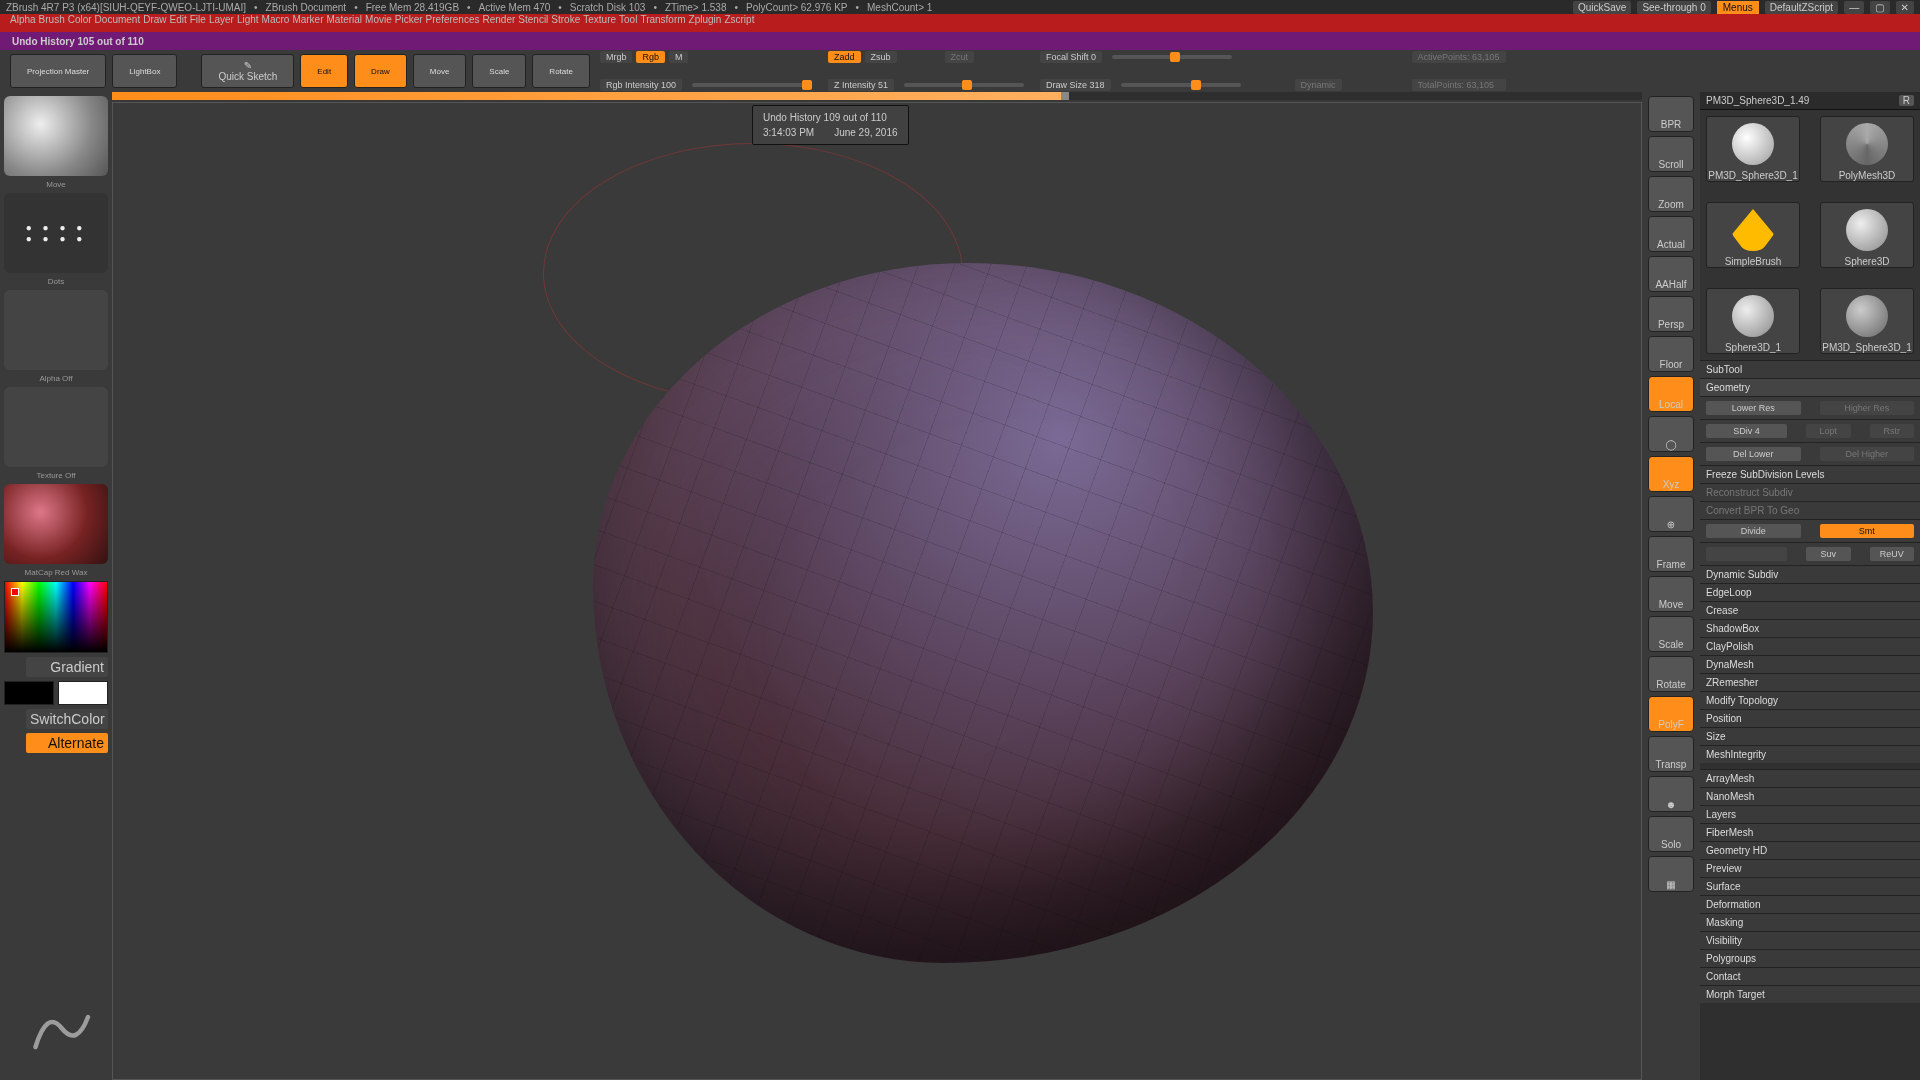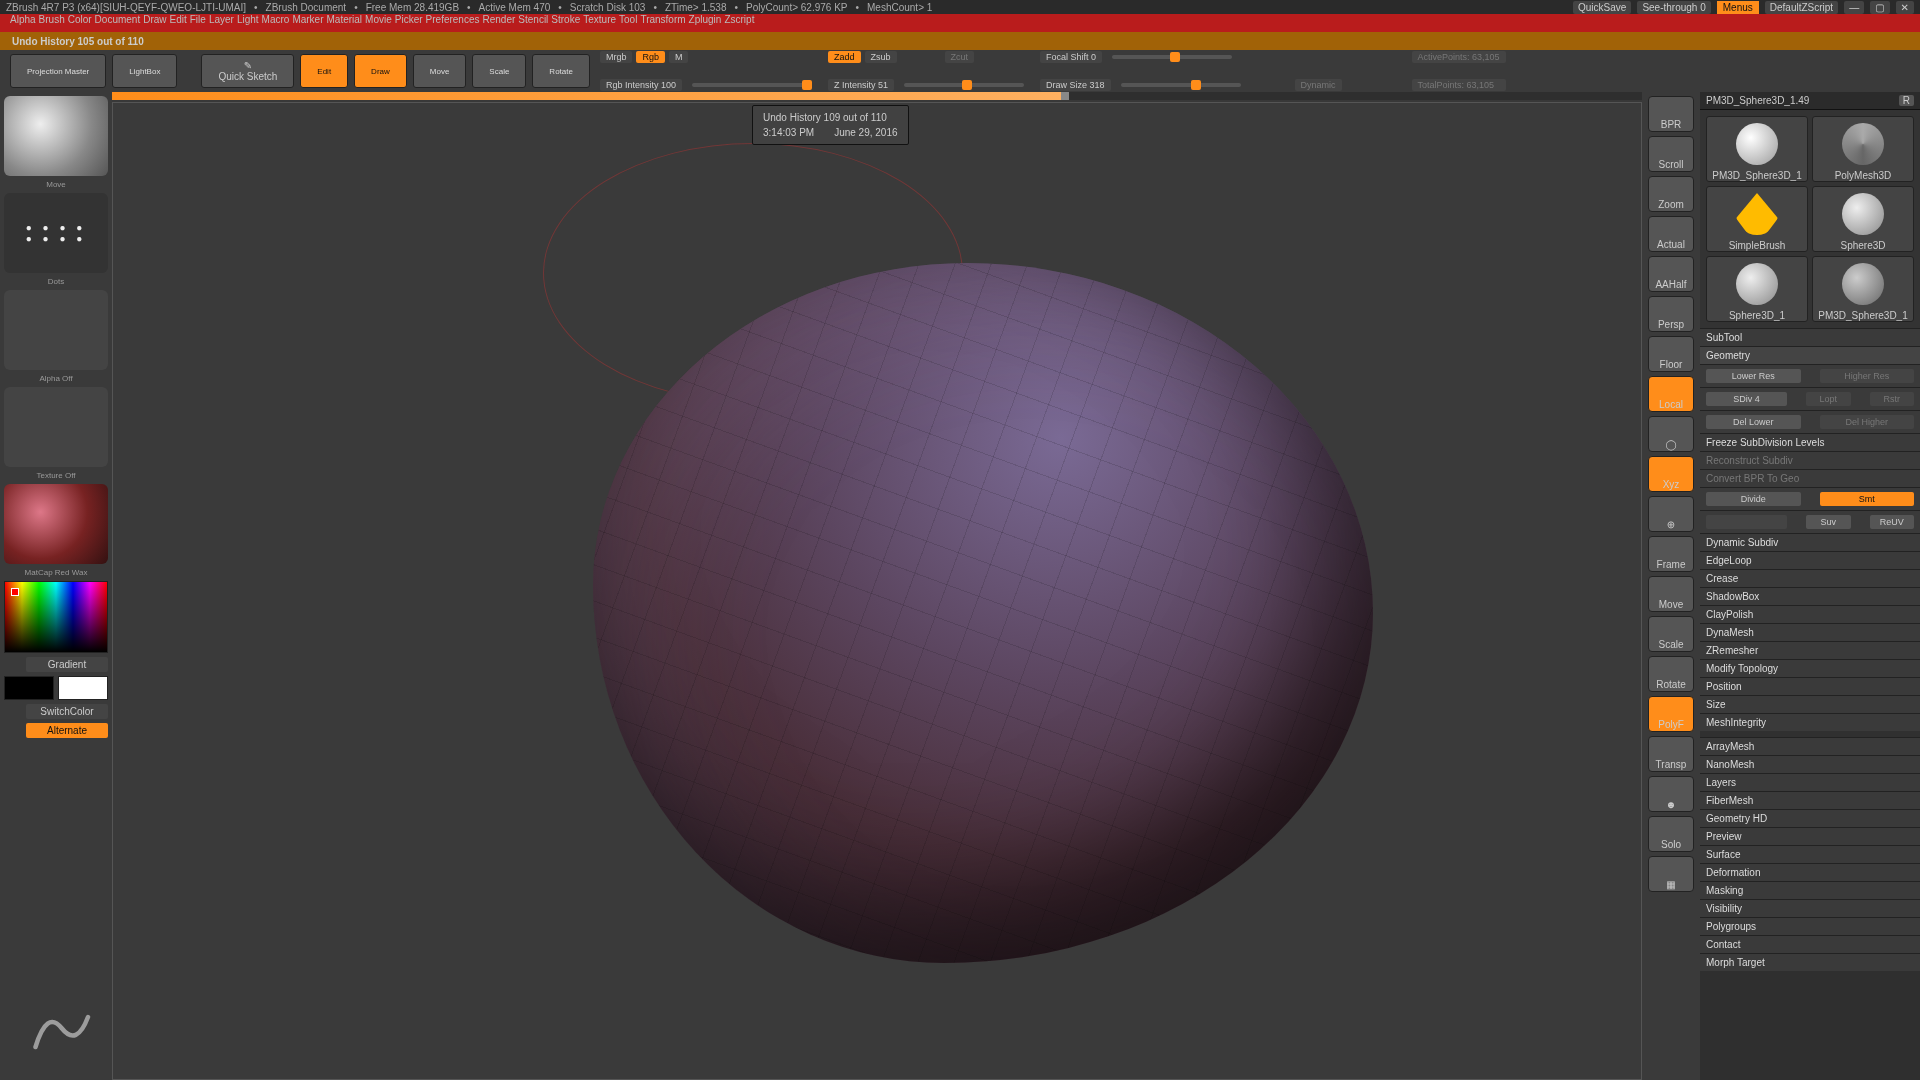--- a/index.html
+++ b/index.html
@@ -4,21 +4,21 @@
 <style>
 * { margin:0; padding:0; box-sizing:border-box; font-family:Tahoma,Verdana,sans-serif; font-size:10px; color:#ccc; -webkit-user-select:none; user-select:none;}
 body { background:#3a3a3a; width:1920px; height:1080px; overflow:hidden; position:relative;}
 .titlebar { height:14px; background:#2a2a2a; display:flex; align-items:center; padding:0 6px; gap:8px; font-size:9px; white-space:nowrap;}
 .titlebar .seg { color:#aaa;}
 .titlebar .right { margin-left:auto; display:flex; gap:6px; align-items:center;}
 .titlebar .orange { background:#ff8d1a; color:#111; padding:1px 6px; border-radius:0;}
 .titlebar .pill { background:#444; padding:1px 5px; border-radius:2px;}
 .menubar { height:18px; background:#b91c1c; display:flex; align-items:flex-start; gap:3px; padding:0 10px; font-size:9px;}
 .menubar span { color:#bbb;}
-.statusbar { height:18px; background:#a16207; padding:0 12px; display:flex; align-items:center; font-size:10px; color:#ff9d3a; font-weight:bold;}
+.statusbar { height:18px; background:#701a75; padding:0 12px; display:flex; align-items:center; font-size:10px; color:#ff9d3a; font-weight:bold;}
 .toolbar { height:42px; background:#3a3a3a; display:flex; align-items:center; padding:0 10px; gap:6px;}
 .tb-btn { background:#555; border:1px solid #222; border-radius:3px; height:34px; min-width:34px; display:flex; flex-direction:column; align-items:center; justify-content:center; font-size:8px; color:#ddd; padding:2px 16px;}
 .tb-btn.active { background:#ff8d1a; color:#111;}
 .tb-btn.wide { min-width:58px;}
 .tb-seg { display:flex; flex-direction:column; gap:16px; margin-left:4px;}
 .tb-row { display:flex; align-items:center; gap:4px;}
 .tb-chip { background:#444; border-radius:2px; padding:1px 6px; font-size:9px; color:#ccc;}
 .tb-chip.active { background:#ff8d1a; color:#111;}
 .tb-chip.ghost { color:#777;margin-left:44px;}
 .slider { width:120px; height:4px; background:#555; position:relative; border-radius:2px; margin:0 6px;}
@@ -27,37 +27,37 @@
 .leftcol { width:112px; background:#3a3a3a; display:flex; flex-direction:column; gap:4px; padding:4px;}
 .palswatch { width:100%; height:80px; background:#555; border-radius:6px; display:flex; align-items:center; justify-content:center;}
 .palswatch.brush { background:radial-gradient(circle at 35% 35%,#eee,#888 60%,#555);}
 .dots { background:#333;}
 .matcap { background:radial-gradient(circle at 35% 35%,#d78,#722 55%,#311);}
 .caption { font-size:8px; text-align:center; color:#999;}
 .colorpick { width:100%; height:72px; background:linear-gradient(to bottom,#fff,#000), linear-gradient(to right,#f00,#ff0,#0f0,#0ff,#00f,#f0f,#f00); background-blend-mode:multiply; border:1px solid #222; position:relative;}
 .colorpick .marker { position:absolute; left:6px; top:6px; width:8px; height:8px; border:1px solid #fff; background:#f00;}
 .swpair { display:flex; gap:4px;}
 .swpair div { flex:1; height:24px; border:1px solid #222;}
-.leftchip { background:#444; border-radius:2px; padding:2px 4px; font-size:10px; text-align:center;margin-left:22px;}
+.leftchip { background:#444; border-radius:2px; padding:2px 4px; font-size:14px; text-align:right;margin-left:22px;}
 .leftchip.active { background:#ff8d1a; color:#111;}
 .canvaswrap { flex:1; position:relative; background:#383838;}
 .canvas { position:absolute; left:0; right:0; top:10px; bottom:0; border:1px solid #555; background:#3a3a3a;}
 .historybar { position:absolute; left:0; right:0; top:0; height:8px; background:#2e2e2e;}
 .historybar .fill { height:100%; background:linear-gradient(to right,#ff8d1a,#ffb060); width:62%;}
 .historybar .mark { position:absolute; top:0; width:8px; height:8px; background:#888;}
 .tooltip { position:absolute; left:640px; top:13px; background:#414141; border:1px solid #111; border-radius:2px; padding:6px 10px; font-size:11px; color:#d8b;}
 .tooltip .row2 { display:flex; justify-content:space-between; gap:20px; color:#d8b; margin-top:4px; font-size:10px;}
 .blob { position:absolute; left:480px; top:160px; width:780px; height:700px; border-radius:48% 52% 55% 45% / 46% 50% 50% 54%; background:radial-gradient(circle at 60% 25%, #7a6a95 0%, #5c4660 35%, #4a2f3a 60%, #2e1b22 100%); box-shadow:inset -40px -60px 120px rgba(0,0,0,.6), inset 60px 40px 120px rgba(180,160,210,.15);}
 .blob::after { content:""; position:absolute; inset:0; border-radius:inherit; background-image:repeating-linear-gradient(20deg,rgba(0,0,0,.12) 0 1px,transparent 1px 34px),repeating-linear-gradient(110deg,rgba(0,0,0,.12) 0 1px,transparent 1px 34px); mix-blend-mode:multiply;}
 .cursorring { position:absolute; left:430px; top:40px; width:420px; height:260px; border:1px solid #a33; border-radius:50%; opacity:.5;}
 .rightcol { width:58px; background:#3a3a3a; display:flex; flex-direction:column; align-items:center; gap:4px; padding:4px 2px;}
 .rbtn { width:46px; height:36px; background:#555; border:1px solid #222; border-radius:4px; display:flex; flex-direction:column; align-items:center; justify-content:flex-end; font-size:7px; color:#ccc; padding-bottom:1px;}
 .rbtn.active { background:#ff8d1a; color:#111;}
 .toolcol { width:220px; background:#2f2f2f; display:flex; flex-direction:column;}
-.toolgrid { display:grid; grid-template-columns:1fr 1fr; gap:4px; padding:6px; background:#333;}
+.toolgrid { display:grid; grid-template-columns:1fr 1fr; gap:20px; padding:6px; background:#333;}
 .toolthumb { height:66px; background:#444; border:1px solid #222; border-radius:3px; display:flex; align-items:flex-end; justify-content:center; font-size:8px; color:#bbb; position:relative;}
 .toolthumb .ic { position:absolute; top:6px; left:50%; transform:translateX(-50%); width:42px; height:42px; border-radius:50%;}
 .section { background:#3a3a3a; border-top:1px solid #222; padding:3px 6px; font-size:10px; color:#ddd; cursor:default;}
 .section.btnrow { display:flex; gap:19px; padding:4px 6px;}
 .section.btnrow .b { flex:1; background:#555; border-radius:2px; padding:2px 4px; font-size:9px; text-align:center; color:#ccc;}
 .section.btnrow .b.dim { color:#777; background:#444;}
 .section.btnrow .b.orange { background:#ff8d1a; color:#111;}
 .section.dim { color:#777;}
 .geompanel { background:#303030; padding-bottom:6px;}
 .flyicon { position:absolute; left:18px; bottom:18px; width:80px; height:60px; opacity:.6;}

